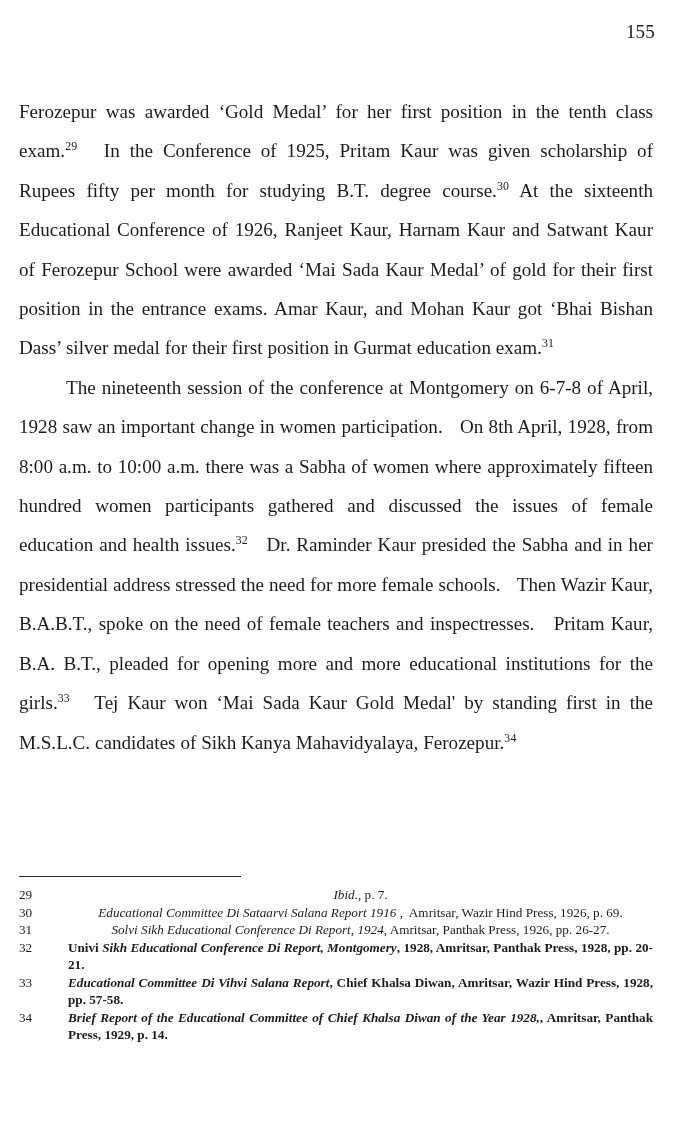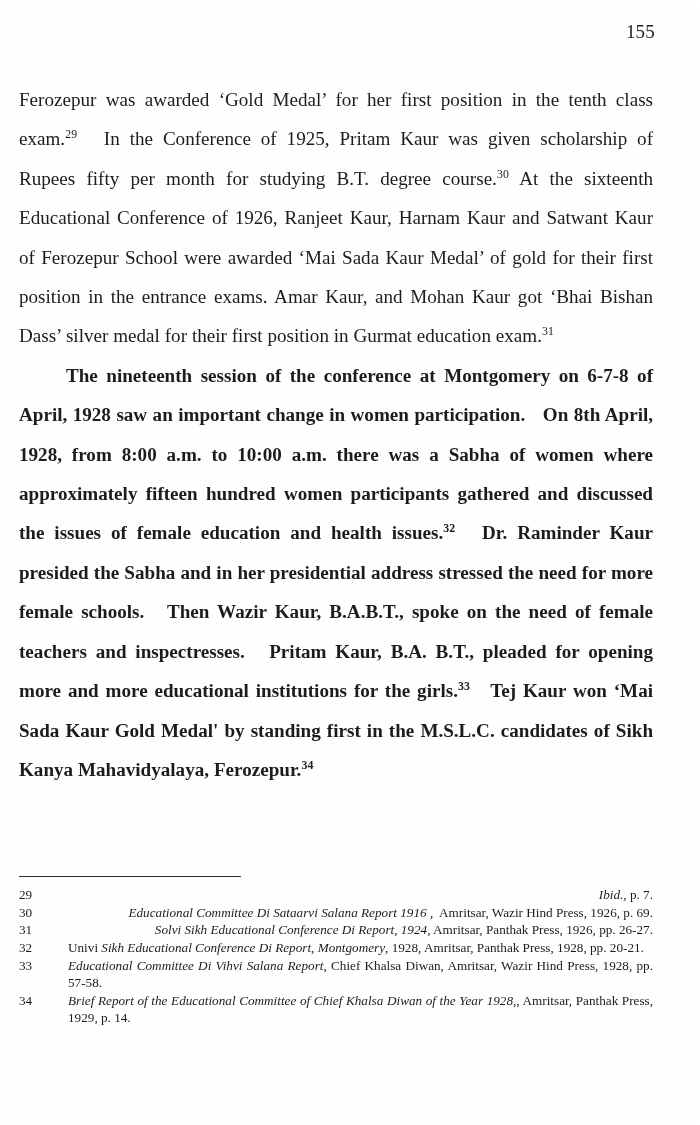--- a/index.html
+++ b/index.html
@@ -34,36 +34,35 @@
     font-size: 19px;
     line-height: 1;
     color: #222;
     letter-spacing: 0.2px;
   }
 
   
   .body-block {
     position: absolute;
     left: 19px;
-    top: 80px;
+    top: 92px;
     width: 634px;
   }
 
   p.para {
     margin: 0;
     font-size: 19.1px;
     line-height: 39.4px;
     text-align: justify;
     text-justify: inter-word;
     color: #1c1c1c;
     word-spacing: 0.1px;
   }
   p.para.indent {
     text-indent: 47px;
-    font-weight: bold;
   }
   p.para + p.para {
     margin-top: 0;
   }
 
   sup.fnref {
     font-size: 0.62em;
     vertical-align: super;
     line-height: 0;
     letter-spacing: 0.2px;
@@ -99,26 +98,27 @@
     margin: 0 0 0.5px 0;
   }
   .fn-num {
     flex: 0 0 49px;
     width: 49px;
     font-size: 13.2px;
     line-height: 17.2px;
   }
   .fn-text {
     flex: 1 1 auto;
-    text-align: right;
+    text-align: center;
     line-height: 17.2px;
   }
   .fn-text.justify {
     text-align: justify;
     text-justify: inter-word;
+    font-weight: bold;
   }
   .fn-text i, .fn-text em {
     font-style: italic;
   }
 </style>
 </head>
 <body>
 
 <div class="page">
 

